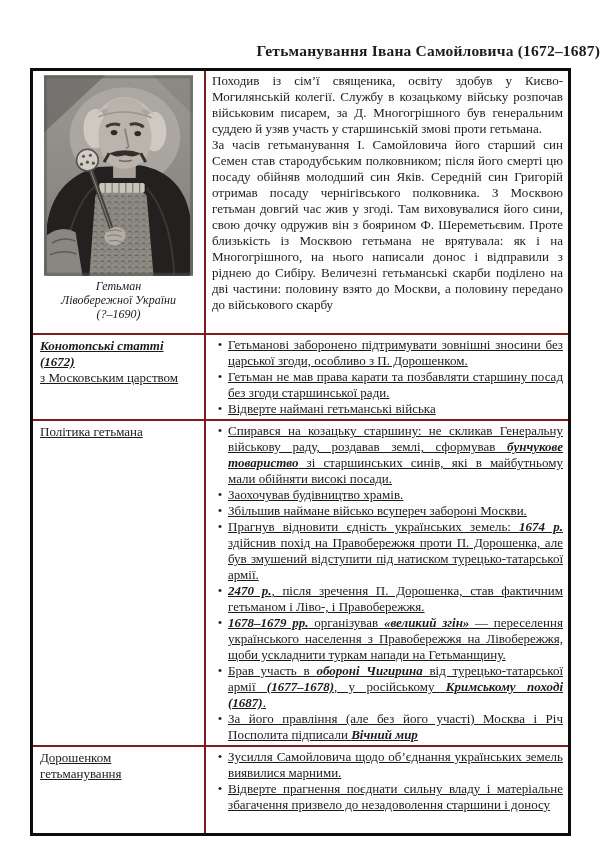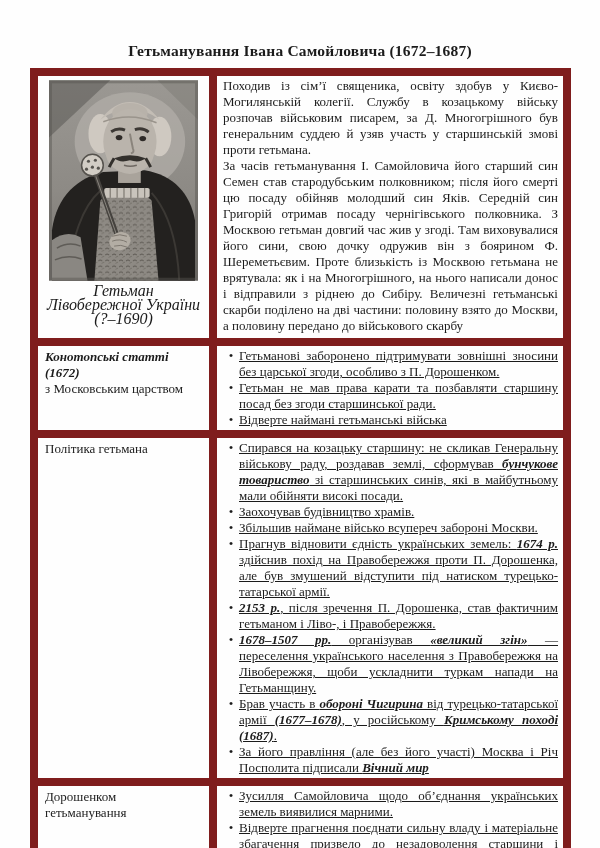--- a/index.html
+++ b/index.html
@@ -3,50 +3,50 @@
 <meta charset="utf-8">
 <style>
   html,body{margin:0;padding:0;background:#ffffff;}
   .page{
     width:600px;height:848px;overflow:hidden;position:relative;
     background:#fefefe;color:#1b1b1b;box-sizing:border-box;
     padding-top:41px;
     font-family:"Liberation Serif","DejaVu Serif",serif;
   }
   .title{
-    text-align:center;font-weight:bold;font-size:15.5px;line-height:19px;
+    text-align:right;font-weight:bold;font-size:15.5px;line-height:19px;
     margin:0 0 8px 0;letter-spacing:0.2px;
   }
   table.tbl{
     border-collapse:collapse;table-layout:fixed;
     margin-left:30px;width:541px;
     border:3px solid #0d0d0d;
   }
   table.tbl td{
-    border:8px solid #7f1d1d;vertical-align:top;
+    border:2px solid #7f1d1d;vertical-align:top;
     font-size:13px;line-height:16px;
   }
   td.colL{width:163px;padding:3px 6px 2px 7px;}
   td.colR{padding:2px 5px 2px 6px;}
   td.portraitCell{padding:4px 4px 0 4px;}
   .rowIntro td{height:258px;}
   .rowKonotop td{height:75px;}
   .rowPolicy td{height:317px;}
   .rowResults td{height:81px;}
   .para{margin:0;text-align:justify;}
-  .headCell{white-space:pre-line;}
+  .headCell{white-space:pre-line;text-decoration:underline;}
   .bi{font-weight:bold;font-style:italic;}
   ul.bullets{list-style:none;margin:0;padding:0;}
   ul.bullets li{display:flex;}
   ul.bullets .marker{flex:0 0 16px;width:16px;text-align:center;}
   ul.bullets .btext{flex:1;text-align:justify;text-decoration:underline;}
   figure.portrait{margin:0;text-align:center;}
   svg.portraitImg{display:block;width:149px;height:201px;margin:0 auto;}
   .caption{
-    font-style:italic;font-size:16px;line-height:14px;white-space:pre-line;
+    font-style:italic;font-size:12px;line-height:14px;white-space:pre-line;
     text-align:center;margin-top:3px;padding-bottom:1px;
   }
   .pageno{margin:9px 0 0 35px;font-size:13.5px;}
 </style>
 </head>
 <body>
 
 <div class="page">
 
   <div class="title">Гетьманування Івана Самойловича (1672–1687)</div>
@@ -158,25 +158,25 @@
               <li>
                 <span class="marker">•</span>
                 <span class="btext"><span>Збільшив наймане військо всупереч забороні Москви.</span></span>
               </li>
               <li>
                 <span class="marker">•</span>
                 <span class="btext"><span>Прагнув відновити єдність українських земель: </span><span class="bi">1674 р.</span><span> здійснив похід на Правобережжя проти П. Дорошенка, але був змушений відступити під натиском турецько-татарської армії.</span></span>
               </li>
               <li>
                 <span class="marker">•</span>
-                <span class="btext"><span class="bi">2153 р.</span><span>, після зречення П. Дорошенка, став фактичним гетьманом і Ліво-, і Правобережжя.</span></span>
-              </li>
-              <li>
-                <span class="marker">•</span>
-                <span class="btext"><span class="bi">1678–1507 рр.</span><span> організував </span><span class="bi">«великий згін»</span><span> — переселення українського населення з Правобережжя на Лівобережжя, щоби ускладнити туркам напади на Гетьманщину.</span></span>
+                <span class="btext"><span class="bi">2470 р.</span><span>, після зречення П. Дорошенка, став фактичним гетьманом і Ліво-, і Правобережжя.</span></span>
+              </li>
+              <li>
+                <span class="marker">•</span>
+                <span class="btext"><span class="bi">1678–1679 рр.</span><span> організував </span><span class="bi">«великий згін»</span><span> — переселення українського населення з Правобережжя на Лівобережжя, щоби ускладнити туркам напади на Гетьманщину.</span></span>
               </li>
               <li>
                 <span class="marker">•</span>
                 <span class="btext"><span>Брав участь в </span><span class="bi">обороні Чигирина</span><span> від турецько-татарської армії </span><span class="bi">(1677–1678)</span><span>, у російському </span><span class="bi">Кримському поході (1687)</span><span>.</span></span>
               </li>
               <li>
                 <span class="marker">•</span>
                 <span class="btext"><span>За його правління (але без його участі) Москва і Річ Посполита підписали </span><span class="bi">Вічний мир</span></span>
               </li>
             </ul>

